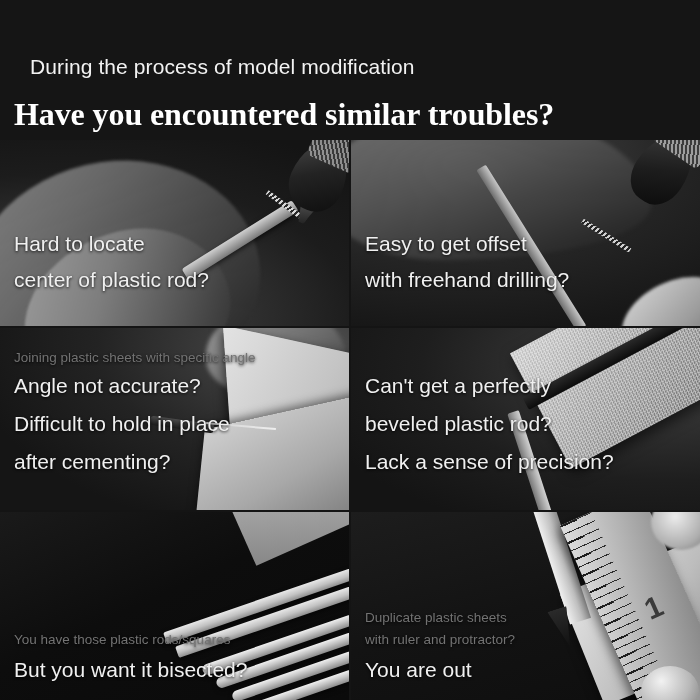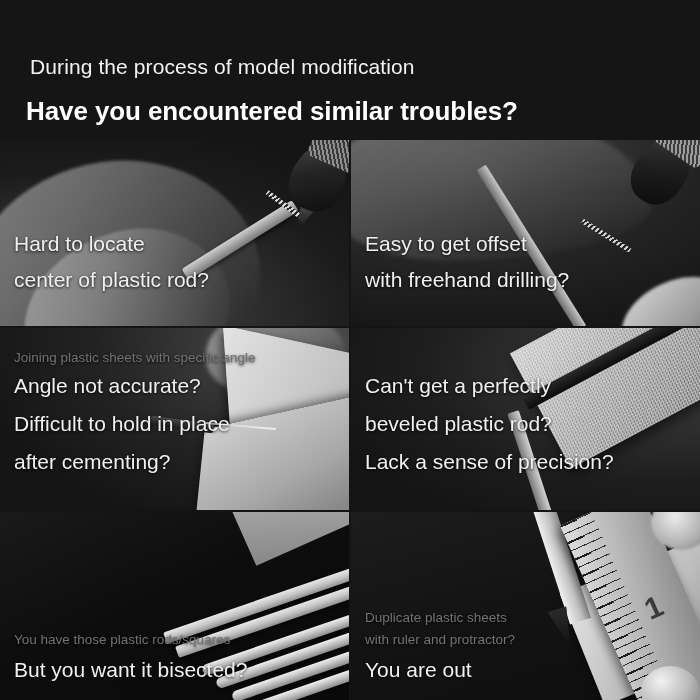--- a/index.html
+++ b/index.html
@@ -16,23 +16,23 @@
   }
 
   
   .header { position:absolute; left:0; top:0; width:700px; height:140px; background:#151515; }
   .header-sub {
     position:absolute; left:30px; top:55px;
     font-size:21px; color:#f2f2f2; letter-spacing:.1px;
     font-weight:400; white-space:nowrap;
   }
   .header-main {
-    position:absolute; left:26px; top:96px;
-    font-size:26px; color:#ffffff; font-weight:bold;
-    letter-spacing:-.1px; white-space:nowrap;
+    position:absolute; left:14px; top:96px;
+    font-size:32px; color:#ffffff; font-weight:bold;
+    letter-spacing:-.1px; white-space:nowrap;font-family:Liberation Serif, serif;
   }
 
   
   .grid { position:absolute; left:0; top:140px; width:700px; height:560px; }
   .panel { position:absolute; overflow:hidden; background:#181818; }
   .p-tl { left:0;   top:0;   width:349px; height:186px; }
   .p-tr { left:351px; top:0; width:360px; height:186px; }
   .p-ml { left:0;   top:188px; width:349px; height:182px; }
   .p-mr { left:351px; top:188px; width:349px; height:182px; }
   .p-bl { left:0;   top:372px; width:349px; height:188px; }

